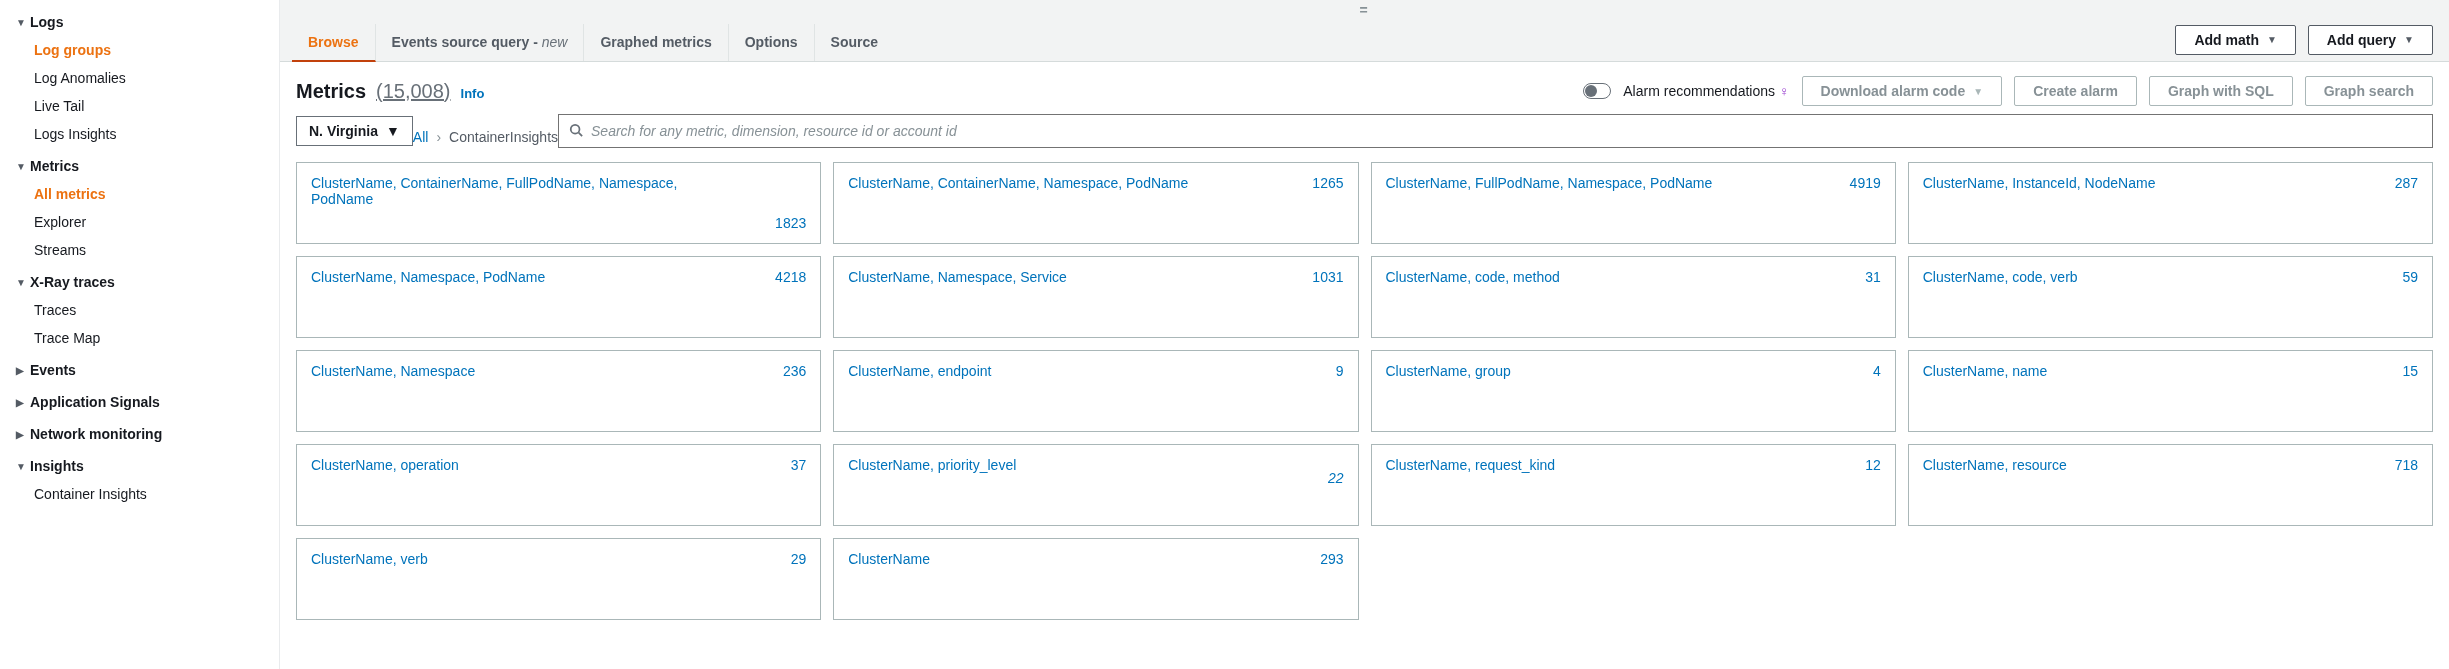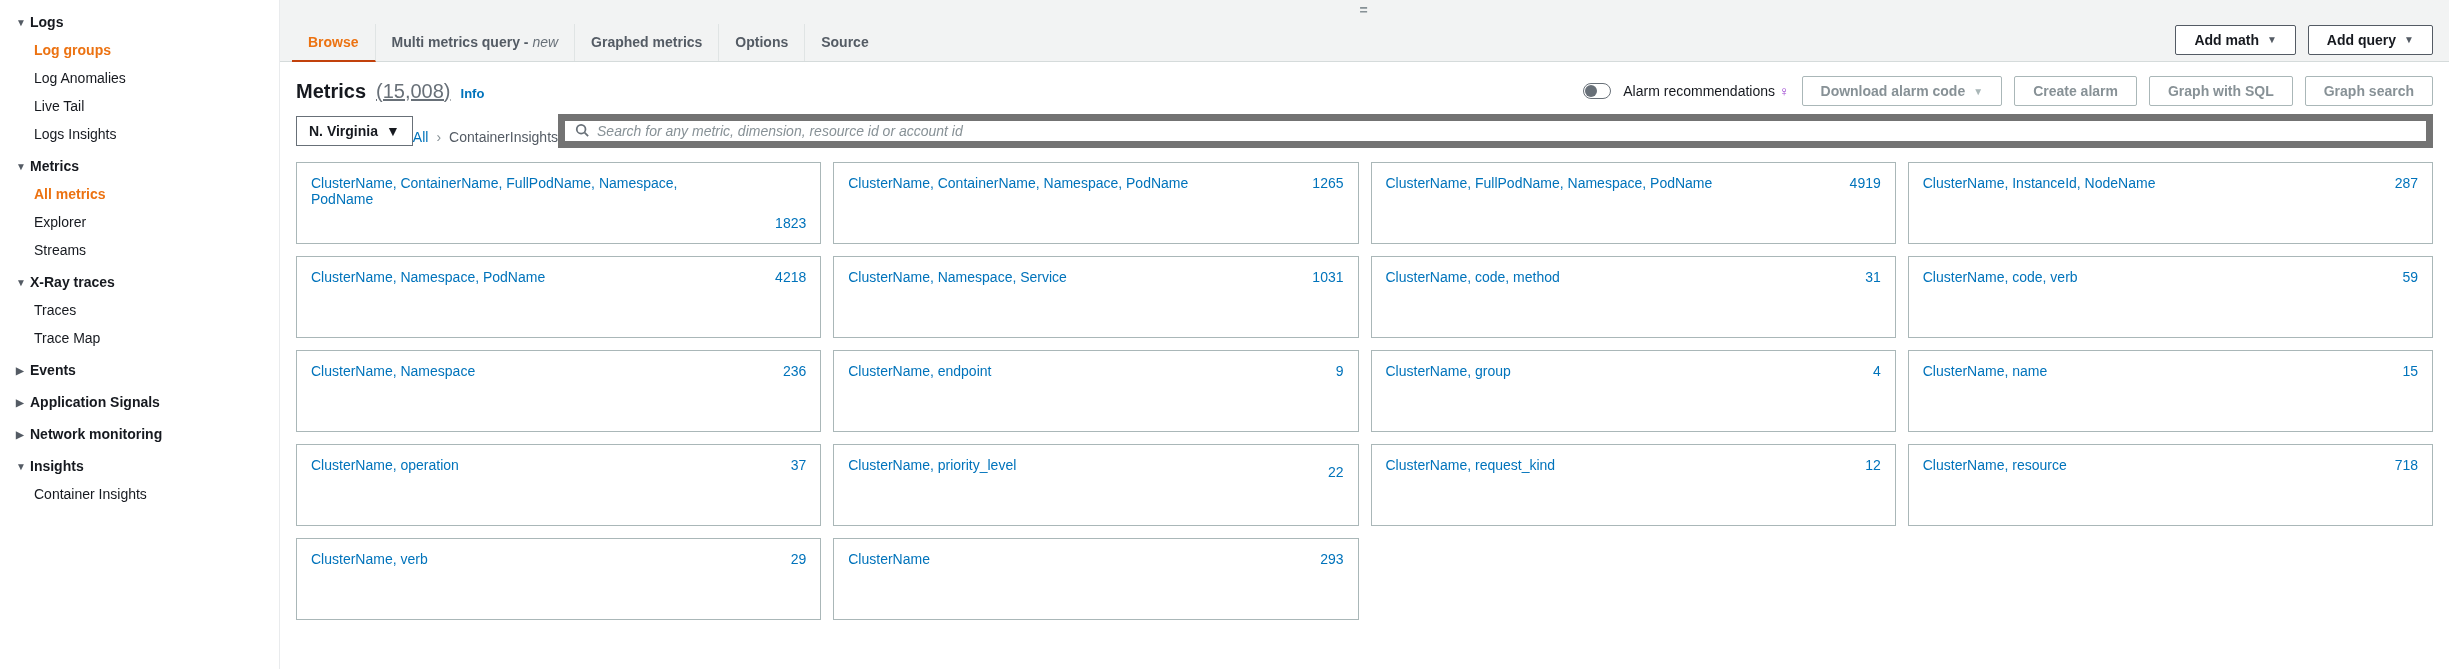--- a/index.html
+++ b/index.html
@@ -142,21 +142,21 @@
   display: flex;
   align-items: center;
   gap: 8px;
 }
 .breadcrumb { display: flex; align-items: center; gap: 8px; font-size: 14px; margin-top: 12px; }
 .breadcrumb .bc-link { color: #0073bb; cursor: pointer; }
 .breadcrumb .bc-sep { color: #879196; }
 .breadcrumb .bc-current { color: #545b64; }
 .search-wrap {
   flex: 1;
-  border: 7px solid #737373;
+  border: 1px solid #737373;
   display: flex;
   align-items: center;
   padding: 0 10px;
   height: 34px;
 }
 .search-icon { color: #687078; margin-right: 8px; font-size: 14px; }
 .search-input {
   border: none; outline: none; flex: 1;
   font-size: 14px; font-style: italic;
   color: #687078; background: transparent;
@@ -253,21 +253,21 @@
 </nav>
 
 <div class="main">
 
   <div class="drag-area">=</div>
 
   <div class="tabbar-row">
     <div class="tabs">
       <div class="tab active">Browse</div>
       <div class="tab">
-        <span>Multi metrics query - </span><span class="new">new</span>
+        <span>Events source query - </span><span class="new">new</span>
       </div>
       <div class="tab">Graphed metrics</div>
       <div class="tab">Options</div>
       <div class="tab">Source</div>
     </div>
     <div class="tabbar-actions">
       <button class="btn">
         <span>Add math</span>
         <span class="caret-down">▼</span>
       </button>
@@ -369,21 +369,21 @@
       <div class="card">
         <div class="card-title">ClusterName, name</div>
         <div class="card-count" style="top: 12px; bottom: auto;">15</div>
       </div>
       <div class="card">
         <div class="card-title">ClusterName, operation</div>
         <div class="card-count" style="top: 12px; bottom: auto;">37</div>
       </div>
       <div class="card">
         <div class="card-title">ClusterName, priority_level</div>
-        <div class="card-count" style="top: 19px; bottom: auto;">22</div>
+        <div class="card-count" style="top: 25px; bottom: auto; font-style: italic;">22</div>
       </div>
       <div class="card">
         <div class="card-title">ClusterName, request_kind</div>
         <div class="card-count" style="top: 12px; bottom: auto;">12</div>
       </div>
       <div class="card">
         <div class="card-title">ClusterName, resource</div>
         <div class="card-count" style="top: 12px; bottom: auto;">718</div>
       </div>
       <div class="card">

